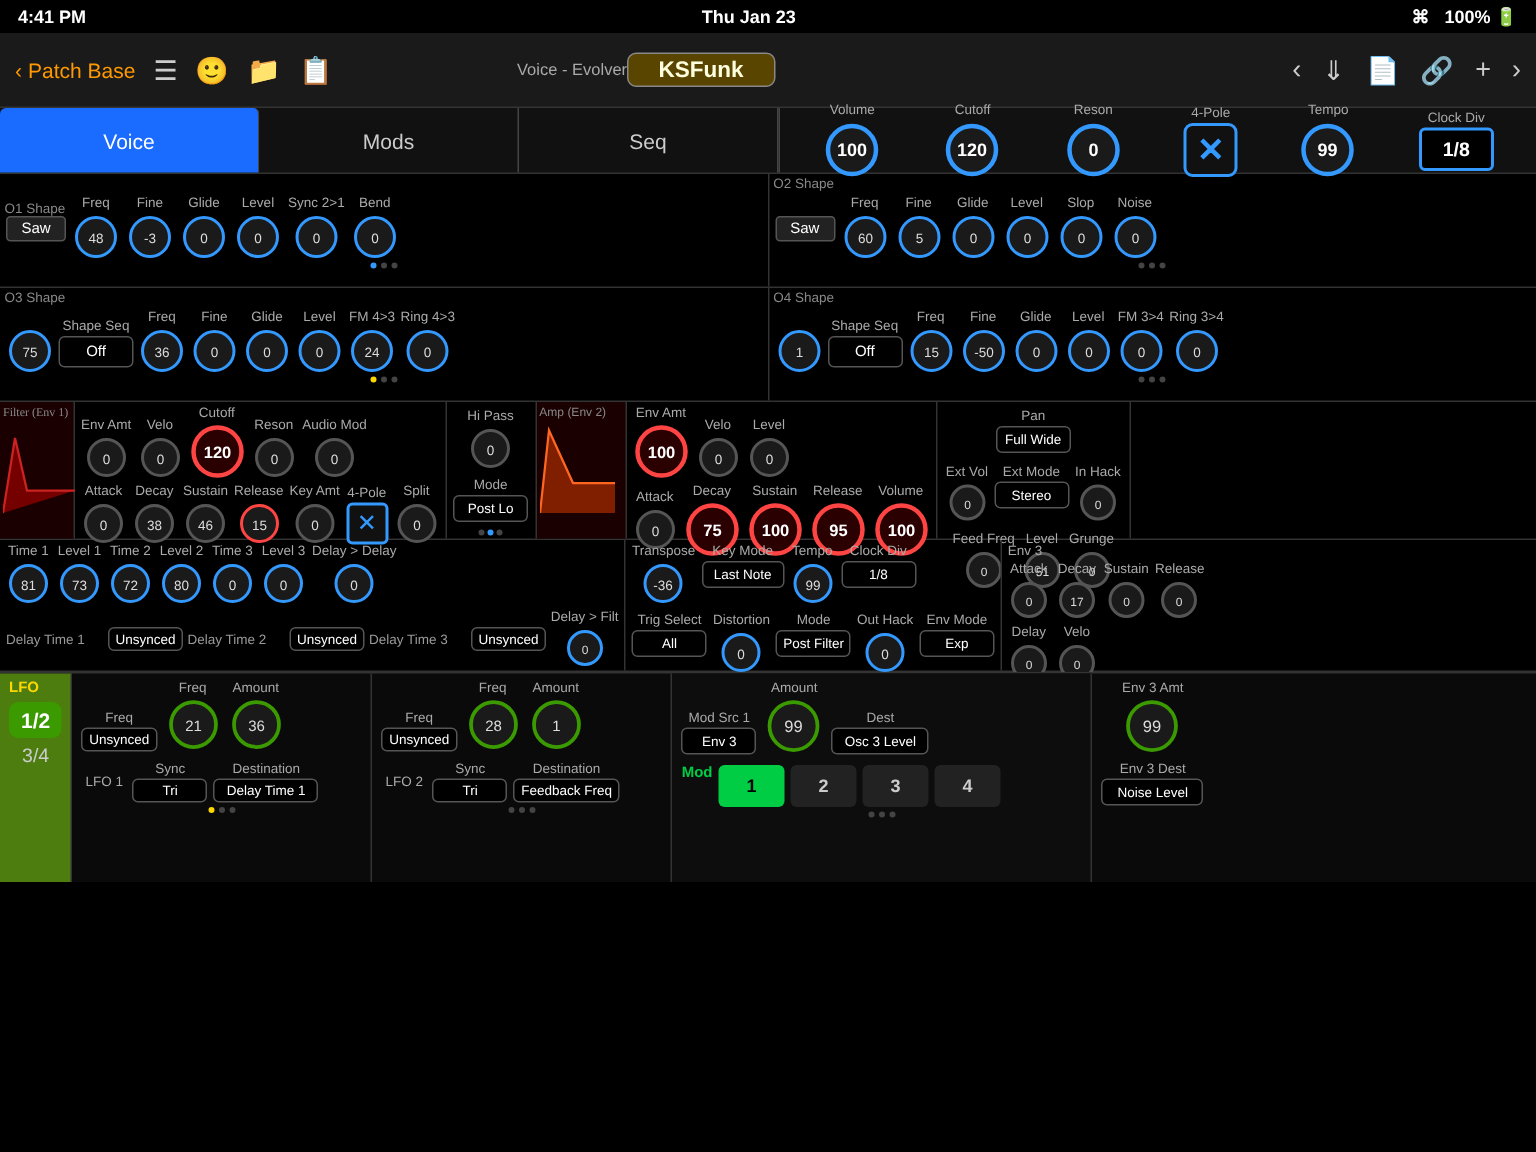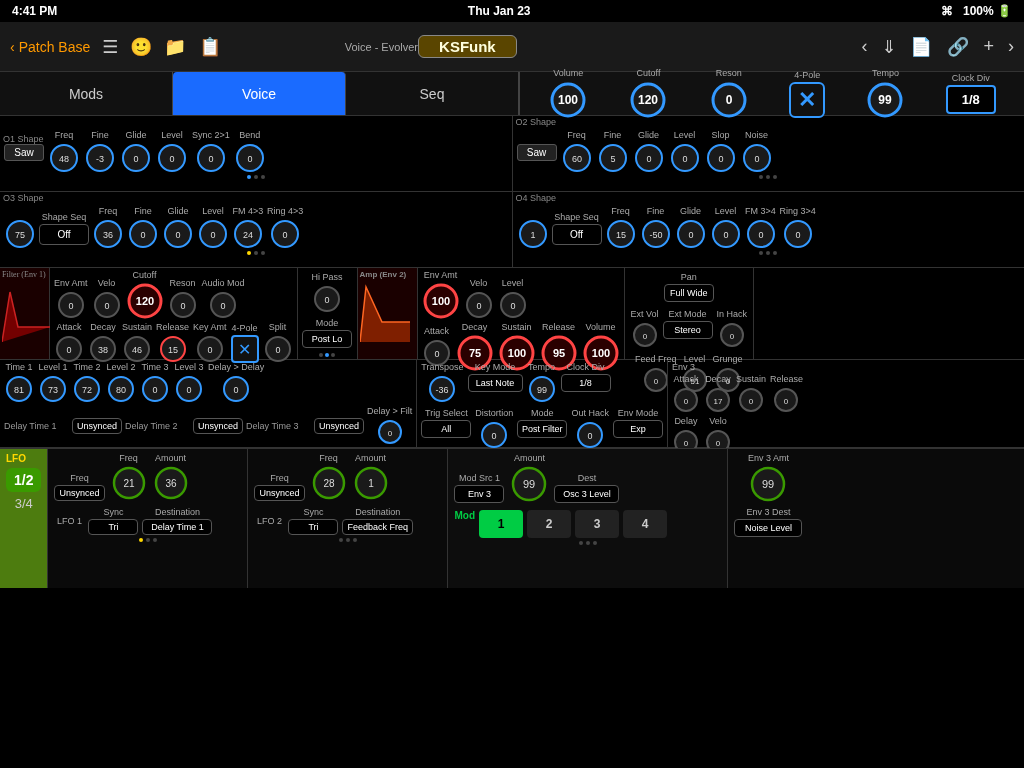--- a/index.html
+++ b/index.html
@@ -181,25 +181,25 @@
     <span class="nav-icon">+</span>
     <span class="nav-icon">›</span>
   </div>
 </div>
 
 <div style="display:flex; flex-direction:column; background:#000; height: calc(768px - 72px);">
 
   <div style="display:flex; background:#111; border-bottom:1px solid #333; align-items:stretch; height:44px;">
 
     <div style="display:flex; width:520px; border-right:1px solid #444;">
+      <div class="tab active" style="max-width:173px;">
+        <span>Voice</span>
+      </div>
       <div class="tab" style="max-width:173px;">
         <span>Mods</span>
-      </div>
-      <div class="tab active" style="max-width:173px;">
-        <span>Voice</span>
       </div>
       <div class="tab" style="max-width:173px;">
         <span>Seq</span>
       </div>
     </div>
 
     <div style="display:flex; align-items:center; justify-content:space-around; flex:1; padding: 2px 8px;">
 
       <div class="flex-col">
         <span class="knob-label">Volume</span>
@@ -602,21 +602,21 @@
           <div class="dropdown" style="font-size:9px; padding:3px 3px; background:#000;">Post Lo</div>
         </div>
         <div style="display:flex; gap:2px; margin-top:1px;">
           <span class="dot"></span>
             <span class="dot dot-active"></span>
             <span class="dot"></span>
         </div>
       </div>
 
       <div style="width:60px; background:#1a0000; border-right:1px solid #333; position:relative; padding:2px;">
-        <span style="font-size:8px; color:#888; position:absolute; top:2px; left:2px;font-weight:bold;">Amp (Env 2)</span>
+        <span style="font-size:8px; color:#888; position:absolute; top:2px; left:2px;">Amp (Env 2)</span>
         <svg width="56" height="68" style="margin-top:12px;">
           <polygon points="0,60 6,5 22,40 50,40 50,60" fill="#8b2200" opacity="0.9"></polygon>
           <polyline points="0,60 6,5 22,40 50,40" fill="none" stroke="#ff6622" stroke-width="1.5"></polyline>
         </svg>
       </div>
 
       <div style="display:flex; flex-direction:column; border-right:1px solid #333; padding:2px 4px;">
         <div style="display:flex; gap:4px; align-items:flex-end;">
           <div class="flex-col">
             <span class="knob-label">Env Amt</span>

